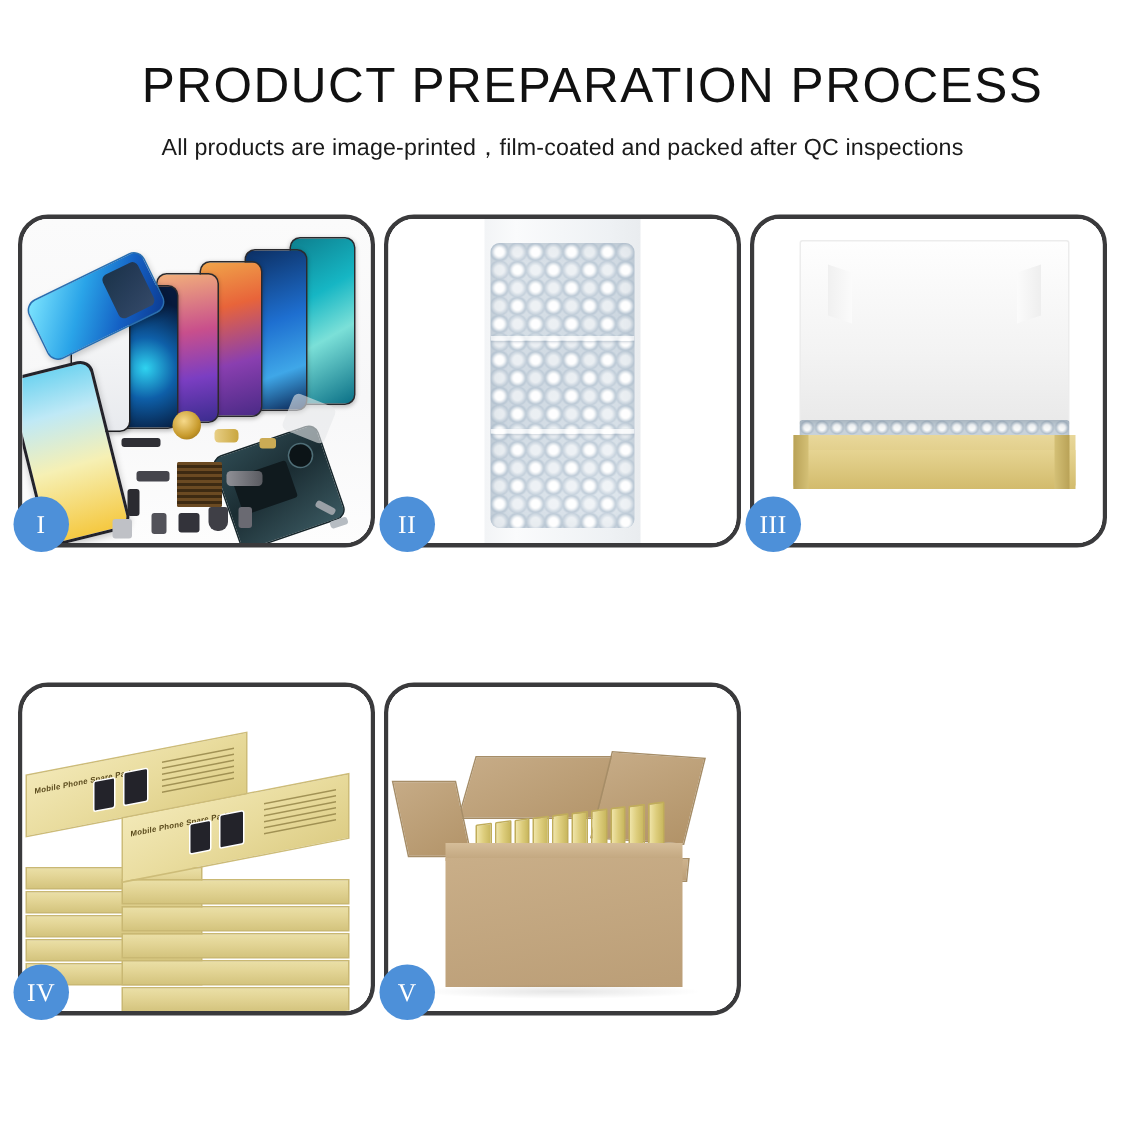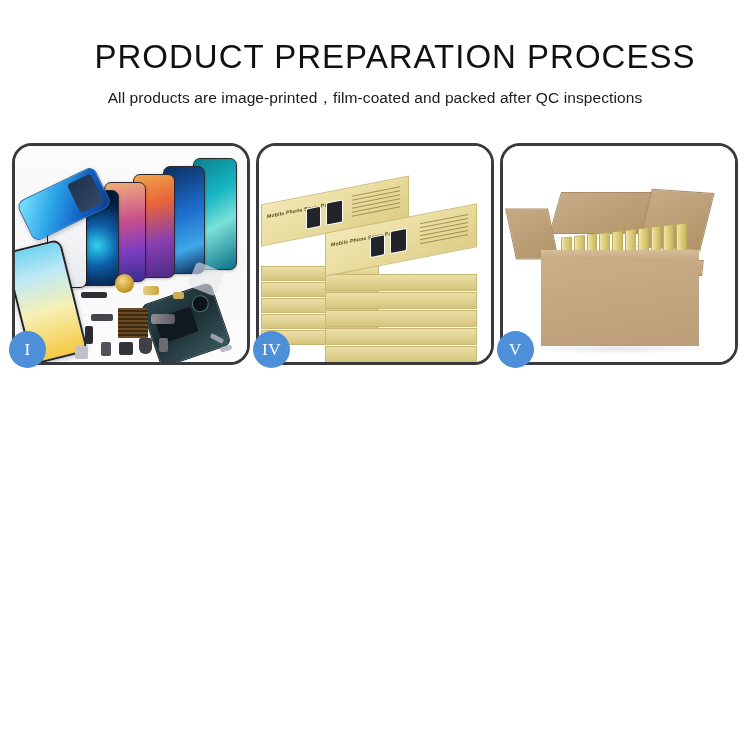--- a/index.html
+++ b/index.html
@@ -445,21 +445,52 @@
           <div class="part p12"></div>
           <div class="part p13"></div>
           <div class="part p14"></div>
           <div class="part p15"></div>
           <div class="part p16"></div>
         </div>
       </div>
       <div class="badge">I</div>
     </div>
 
-
+    <div class="panel">
+      <div class="panel-inner">
+        <div class="scene2">
+          <div class="wrapstrip"></div>
+          <div class="bubblepack">
+            <div class="bubbles"></div>
+            <div class="bubbles2"></div>
+            <div class="seam" style="top:62px"></div>
+            <div class="seam" style="top:124px"></div>
+          </div>
+        </div>
+      </div>
+      <div class="badge">II</div>
+    </div>
+
+    <div class="panel">
+      <div class="panel-inner">
+        <div class="scene3">
+          <div class="m-lid">
+            <div class="m-lid-l"></div>
+            <div class="m-lid-r"></div>
+          </div>
+          <div class="m-inner-bubbles"></div>
+          <div class="m-tray">
+            <div class="m-tray-face"></div>
+          </div>
+          <div class="m-side-l"></div>
+          <div class="m-side-r"></div>
+        </div>
+      </div>
+      <div class="badge">III</div>
+    </div>
 
     <div class="panel">
       <div class="panel-inner">
         <div class="scene4">
           <div class="stackwrap">
             <div class="kbox k-l1"></div>
             <div class="kbox k-l2"></div>
             <div class="kbox k-l3"></div>
             <div class="kbox k-l4"></div>
             <div class="kbox k-l5"></div>

